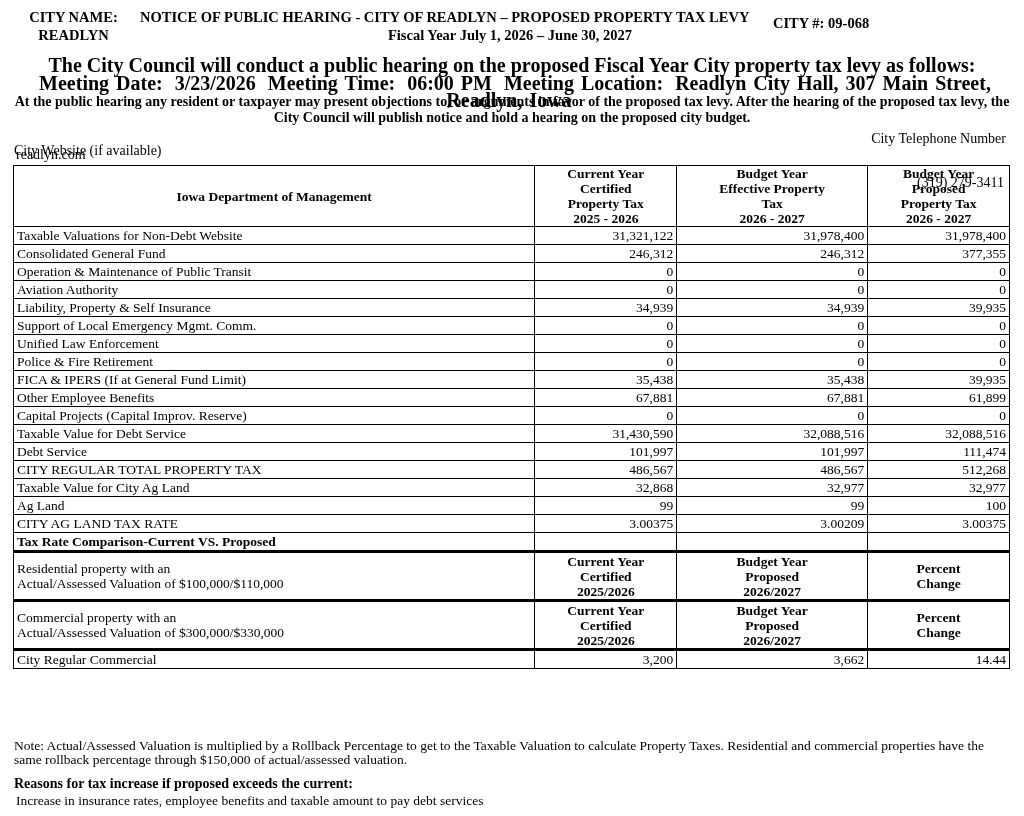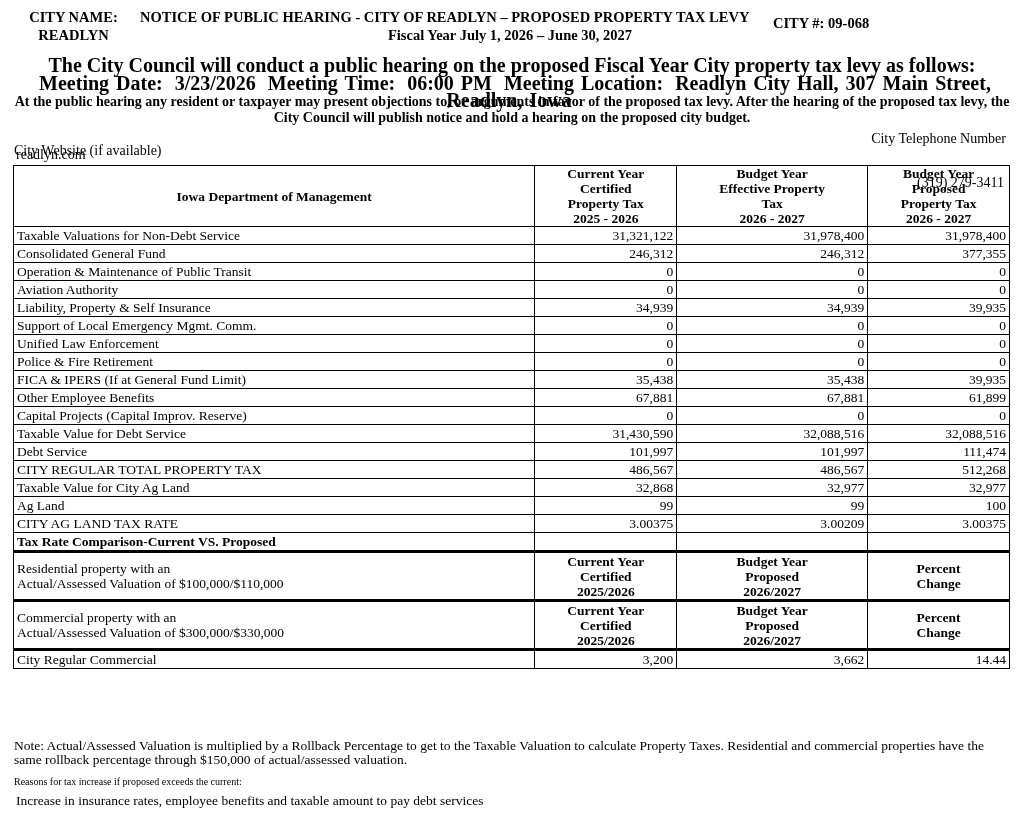--- a/index.html
+++ b/index.html
@@ -39,21 +39,21 @@
   .c2 { width: 186px; }
   .c3 { width: 136px; }
   td.num { text-align: right; }
   tr.hdrrow th { height: 60px; }
   tr.bold td { font-weight: bold; }
   tr.cmphead td, tr.cmphead th { height: 46px; }
   tr.cmphead td.lbl { line-height: 15px; }
   tr.thick td, tr.thick th { border-top: 3.5px solid #000; }
 
   .note { position: absolute; left: 14px; top: 739px; width: 1000px; font-size: 13.5px; line-height: 14px; }
-  .reasons-h { position: absolute; left: 14px; top: 776px; font-size: 10px; font-weight: normal; }
+  .reasons-h { position: absolute; left: 14px; top: 776px; font-size: 14px; font-weight: bold; }
   .reasons-v { position: absolute; left: 16px; top: 793px; font-size: 13.5px; }
 </style>
 </head>
 <body>
 
 <div class="hdr city-name">
   <div>CITY NAME:</div>
   <div>READLYN</div>
 </div>
 <div class="hdr notice">
@@ -92,21 +92,21 @@
       <th class="c3">
         <div>Budget Year</div>
         <div>Proposed</div>
         <div>Property Tax</div>
         <div>2026 - 2027</div>
       </th>
     </tr>
   </thead>
   <tbody id="tax-rows">
       <tr>
-        <td>Taxable Valuations for Non-Debt Service</td>
+        <td>Taxable Valuations for Non-Debt Website</td>
         <td class="num">31,321,122</td>
         <td class="num">31,978,400</td>
         <td class="num">31,978,400</td>
       </tr>
       <tr>
         <td>Consolidated General Fund</td>
         <td class="num">246,312</td>
         <td class="num">246,312</td>
         <td class="num">377,355</td>
       </tr>

